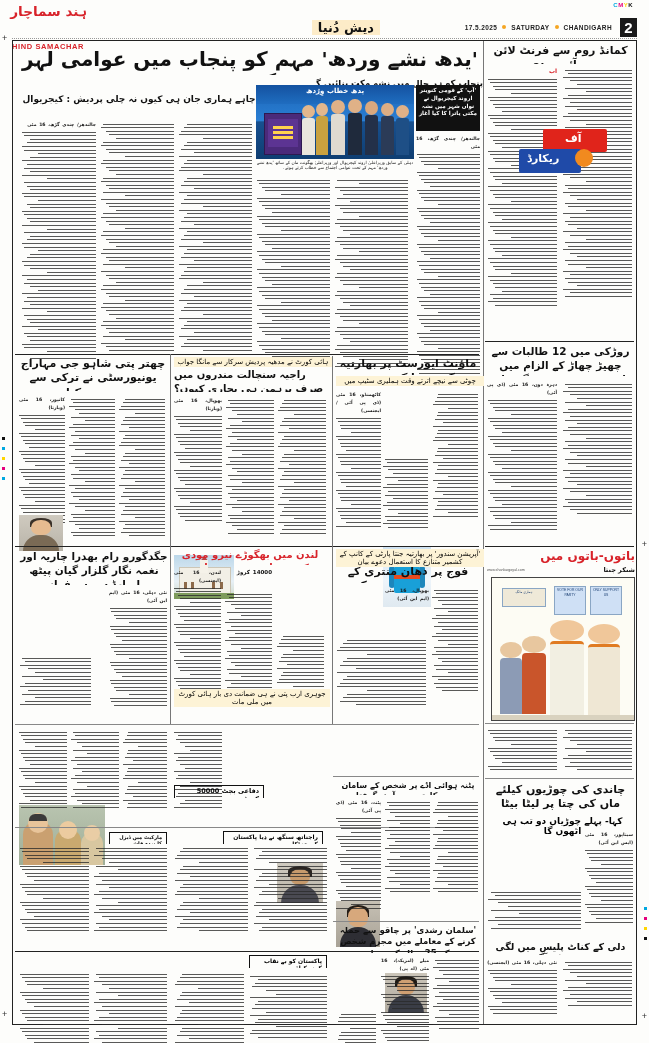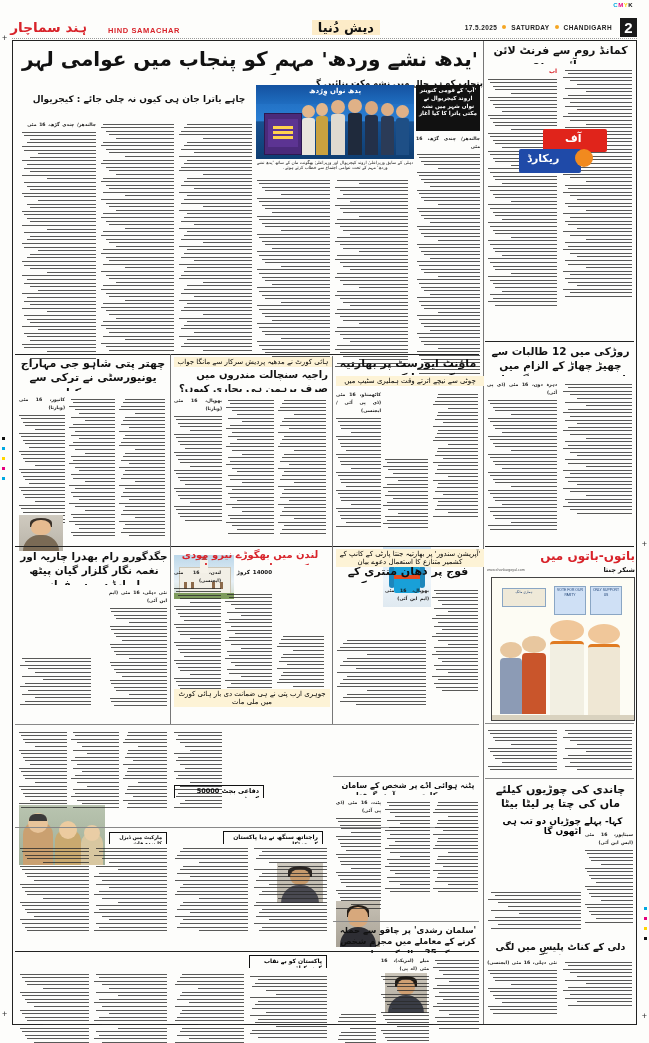--- a/index.html
+++ b/index.html
@@ -9,21 +9,21 @@
     box-sizing:border-box;
   }
   .crop-mark{position:absolute;color:#333;font-size:9px;line-height:9px;}
   .cmyk{position:absolute;top:2px;right:16px;font-size:6px;font-weight:bold;letter-spacing:.5px;}
   .cmyk span{display:inline-block;}
   .c-c{color:#00a8e0}.c-m{color:#e5007d}.c-y{color:#ffd500}.c-k{color:#111}
 
   
   .masthead{position:absolute;left:12px;top:16px;width:625px;height:22px;
     border-bottom:1px dotted #999;display:flex;align-items:center;}
-  .mh-logo{display:flex;align-items:flex-end;gap:23px;width:215px;}
+  .mh-logo{display:flex;align-items:flex-start;gap:23px;width:215px;flex-direction:column;}
   .mh-urdu{font-size:13px;color:#d8232a;font-weight:bold;transform:scaleX(1.05);
     font-family:"DejaVu Sans",sans-serif;direction:rtl;}
   .mh-eng{font-size:7.5px;color:#d8232a;font-weight:bold;letter-spacing:.6px;}
   .mh-center{flex:1;text-align:center;}
   .mh-center .kicker{display:inline-block;background:#fdecc8;padding:0 6px;
     font-size:13px;font-weight:bold;color:#111;direction:rtl;font-family:"DejaVu Sans",sans-serif;}
   .mh-right{display:flex;align-items:center;gap:5px;font-size:6.5px;font-weight:bold;
     color:#222;letter-spacing:.4px;}
   .dot{width:4px;height:4px;border-radius:50%;background:#f5a623;display:inline-block;}
   .pageno{background:#1a1a1a;color:#fff;font-size:15px;font-weight:bold;
@@ -158,26 +158,26 @@
   <div class="frame">
 
     <div class="blk" style="left:4px;top:2px;width:466px;height:32px;">
       <div class="hd" style="font-size:20px;letter-spacing:-.2px;text-align:center;padding-top:4px;">'یدھ نشے وردھ' مہم کو پنجاب میں عوامی لہر بنائے گی سرکار</div>
     </div>
 
     <div class="blk" style="left:238px;top:36px;width:232px;height:30px;">
       <div class="hd" style="font-size:8.5px;line-height:1.5;">پنجاب کو ہر حال میں نشہ مکت بنائیں گے</div>
     </div>
     <div class="blk" style="left:8px;top:52px;width:236px;height:26px;">
-      <div class="hd" style="font-size:9px;text-align:center;line-height:1.45;">چاہے یاترا جان ہی کیوں نہ چلی جائے : کیجریوال</div>
+      <div class="hd" style="font-size:9px;text-align:center;line-height:1.45;">چاہے ہماری جان ہی کیوں نہ چلی پردیش : کیجریوال</div>
     </div>
 
     <div class="photo stage" style="left:243px;top:44px;width:158px;height:74px;">
       <div class="banner">
-        <div class="banner-txt">یدھ نواں وِرُدھ</div>
+        <div class="banner-txt">یدھ خطاب وِرُدھ</div>
       </div>
       <div class="podium" style="left:8px;bottom:4px;width:36px;height:40px;">
         <div class="pl">
             <b></b>
             <b></b>
             <b></b>
           </div>
       </div>
       <div class="person" style="left:46px;width:13px;height:50px;">
         <div class="head" style="background:#e3b78c;"></div>
@@ -974,21 +974,21 @@
           <i class="s5"></i>
           <i class="s1"></i>
           <i class="s4"></i>
       </span>
     </div>
 
     <div class="vrule" style="left:157px;top:313px;height:192px;"></div>
 
     <div class="blk sub-strip" style="left:161px;top:316px;width:152px;">ہائی کورٹ نے مدھیہ پردیش سرکار سے مانگا جواب</div>
     <div class="blk" style="left:161px;top:327px;width:154px;height:24px;">
-      <div class="hd" style="font-size:10px;text-align:right;line-height:1.35;">راجیہ سنچالت مندروں میں صرف برہمن ہی پجاری کیوں؟</div>
+      <div class="hd" style="font-size:10px;text-align:left;line-height:1.35;">راجیہ سنچالت مندروں میں صرف برہمن ہی پجاری کیوں؟</div>
     </div>
     <div class="blk minitxt" style="left:161px;top:356px;width:48px;height:145px;">
       <span class="dateline">بھوپال، 16 مئی (ویارتا)</span>
       <span class="lines rtl">
         <i class="s3"></i>
           <i class="s1"></i>
           <i class="s5"></i>
           <i class="s2"></i>
           <i class="s6"></i>
           <i class="s3"></i>

